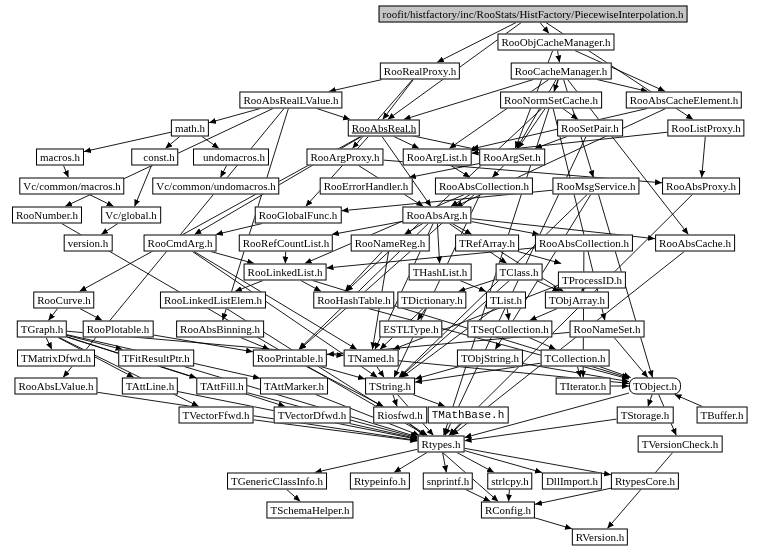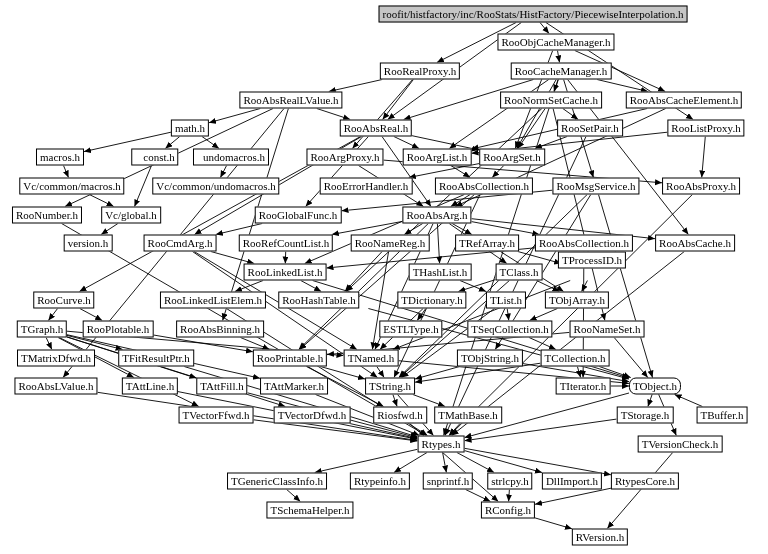--- a/index.html
+++ b/index.html
@@ -181,21 +181,21 @@
       <line x1="535.0" y1="517.9" x2="572.0" y2="528.8" stroke="#000000" stroke-width="0.9" marker-end="url(#arrowhead)"></line>
     </svg>
 <div class="node highlight" style="left: 533px; top: 14px;">roofit/histfactory/inc/RooStats/HistFactory/PiecewiseInterpolation.h</div>
     <div class="node" style="left: 556px; top: 42px;">RooObjCacheManager.h</div>
     <div class="node" style="left: 420px; top: 71px;">RooRealProxy.h</div>
     <div class="node" style="left: 561px; top: 71px;">RooCacheManager.h</div>
     <div class="node" style="left: 291px; top: 100px;">RooAbsRealLValue.h</div>
     <div class="node" style="left: 551px; top: 100px;">RooNormSetCache.h</div>
     <div class="node" style="left: 684px; top: 100px;">RooAbsCacheElement.h</div>
     <div class="node" style="left: 190px; top: 128px;">math.h</div>
-    <div class="node" style="left: 376px; top: 128px;">RooAbsReal.h</div>
+    <div class="node" style="left: 384px; top: 128px; text-decoration: underline;">RooAbsReal.h</div>
     <div class="node" style="left: 590px; top: 128px;">RooSetPair.h</div>
     <div class="node" style="left: 706px; top: 128px;">RooListProxy.h</div>
     <div class="node" style="left: 60px; top: 157px;">macros.h</div>
     <div class="node" style="left: 155px; top: 157px; padding-left: 11px;">const.h</div>
     <div class="node" style="left: 231px; top: 157px; padding-left: 9px;">undomacros.h</div>
     <div class="node" style="left: 345px; top: 157px;">RooArgProxy.h</div>
     <div class="node" style="left: 437px; top: 157px;">RooArgList.h</div>
     <div class="node" style="left: 512px; top: 157px;">RooArgSet.h</div>
     <div class="node" style="left: 72px; top: 186px;">Vc/common/macros.h</div>
     <div class="node" style="left: 216px; top: 186px;">Vc/common/undomacros.h</div>
@@ -210,24 +210,24 @@
     <div class="node" style="left: 88px; top: 243px;">version.h</div>
     <div class="node" style="left: 180px; top: 243px;">RooCmdArg.h</div>
     <div class="node" style="left: 286px; top: 243px;">RooRefCountList.h</div>
     <div class="node" style="left: 390px; top: 243px;">RooNameReg.h</div>
     <div class="node" style="left: 487px; top: 243px;">TRefArray.h</div>
     <div class="node" style="left: 584px; top: 243px;">RooAbsCollection.h</div>
     <div class="node" style="left: 695px; top: 243px;">RooAbsCache.h</div>
     <div class="node" style="left: 285px; top: 272px;">RooLinkedList.h</div>
     <div class="node" style="left: 440px; top: 272px;">THashList.h</div>
     <div class="node" style="left: 519px; top: 272px;">TClass.h</div>
-    <div class="node" style="left: 592px; top: 260px; text-align: center;">TProcessID.h</div>
+    <div class="node" style="left: 592px; top: 280px; text-align: center;">TProcessID.h</div>
     <div class="node" style="left: 64px; top: 300px;">RooCurve.h</div>
     <div class="node" style="left: 213px; top: 300px;">RooLinkedListElem.h</div>
-    <div class="node" style="left: 319px; top: 300px;">RooHashTable.h</div>
+    <div class="node" style="left: 354px; top: 300px;">RooHashTable.h</div>
     <div class="node" style="left: 432px; top: 300px;">TDictionary.h</div>
     <div class="node" style="left: 506px; top: 300px;">TList.h</div>
     <div class="node" style="left: 577px; top: 300px;">TObjArray.h</div>
     <div class="node" style="left: 42px; top: 329px;">TGraph.h</div>
     <div class="node" style="left: 118px; top: 329px;">RooPlotable.h</div>
     <div class="node" style="left: 220px; top: 329px;">RooAbsBinning.h</div>
     <div class="node" style="left: 411px; top: 329px;">ESTLType.h</div>
     <div class="node" style="left: 510px; top: 329px;">TSeqCollection.h</div>
     <div class="node" style="left: 607px; top: 329px;">RooNameSet.h</div>
     <div class="node" style="left: 56px; top: 358px;">TMatrixDfwd.h</div>
@@ -239,21 +239,21 @@
     <div class="node" style="left: 56px; top: 386px;">RooAbsLValue.h</div>
     <div class="node" style="left: 150px; top: 386px;">TAttLine.h</div>
     <div class="node" style="left: 222px; top: 386px;">TAttFill.h</div>
     <div class="node" style="left: 294px; top: 386px;">TAttMarker.h</div>
     <div class="node" style="left: 390px; top: 386px;">TString.h</div>
     <div class="node" style="left: 583px; top: 386px;">TIterator.h</div>
     <div class="node" style="left: 655px; top: 386px; border-radius: 7px;">TObject.h</div>
     <div class="node" style="left: 216px; top: 415px;">TVectorFfwd.h</div>
     <div class="node" style="left: 312px; top: 415px;">TVectorDfwd.h</div>
     <div class="node" style="left: 400px; top: 415px;">Riosfwd.h</div>
-    <div class="node" style="left: 468px; top: 415px;">TMathBase.h</div>
+    <div class="node" style="left: 468px; top: 415px; font-family: Liberation Mono, monospace;">TMathBase.h</div>
     <div class="node" style="left: 645px; top: 415px;">TStorage.h</div>
     <div class="node" style="left: 722px; top: 415px;">TBuffer.h</div>
     <div class="node" style="left: 441px; top: 444px;">Rtypes.h</div>
     <div class="node" style="left: 680px; top: 444px;">TVersionCheck.h</div>
     <div class="node" style="left: 277px; top: 481px;">TGenericClassInfo.h</div>
     <div class="node" style="left: 380px; top: 481px;">Rtypeinfo.h</div>
     <div class="node" style="left: 448px; top: 481px;">snprintf.h</div>
     <div class="node" style="left: 510px; top: 481px;">strlcpy.h</div>
     <div class="node" style="left: 572px; top: 481px;">DllImport.h</div>
     <div class="node" style="left: 645px; top: 481px;">RtypesCore.h</div>

